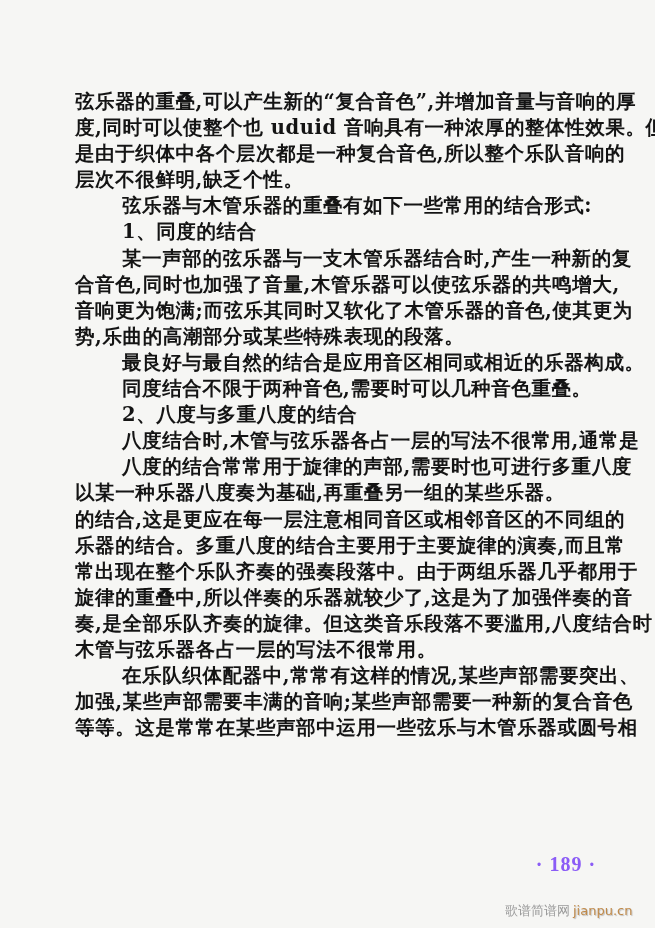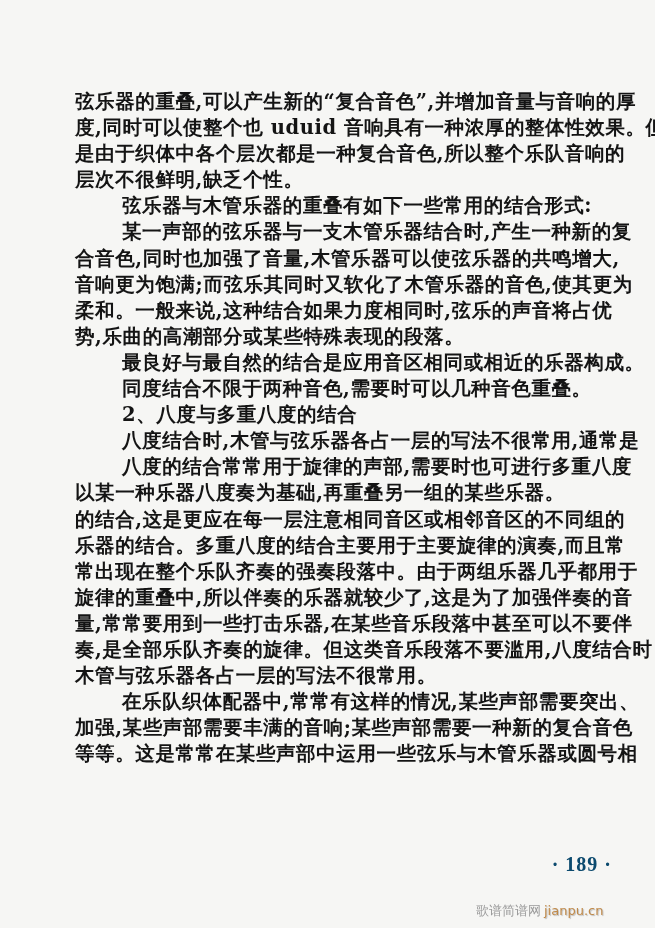--- a/index.html
+++ b/index.html
@@ -37,30 +37,30 @@
       color: #141414;
     }
     .line.indent {
       padding-left: 47px;
     }
     .page-number {
       position: absolute;
       left: 520px;
       top: 853px;
       width: 92px;
-      text-align: right;
+      text-align: center;
       font-family: "Liberation Serif", serif;
       font-weight: bold;
       font-size: 20px;
-      color: #0c4a6e;
+      color: #8b5cf6;
       letter-spacing: 1px;
     }
     .watermark {
       position: absolute;
-      left: 476px;
+      left: 505px;
       top: 902px;
       white-space: nowrap;
       font-size: 13px;
     }
     .watermark .wm-cn {
       font-family: "DejaVu Serif", serif;
       color: #9a9a9a;
     }
     .watermark .wm-url {
       font-family: "DejaVu Sans", sans-serif;
@@ -72,36 +72,35 @@
 </head>
 <body>
 
 <div class="page">
   <div class="text-block" id="text-block">
       <div class="line">弦乐器的重叠,可以产生新的“复合音色”,并增加音量与音响的厚</div>
       <div class="line">度,同时可以使整个也 uduid 音响具有一种浓厚的整体性效果。但</div>
       <div class="line">是由于织体中各个层次都是一种复合音色,所以整个乐队音响的</div>
       <div class="line">层次不很鲜明,缺乏个性。</div>
       <div class="line indent">弦乐器与木管乐器的重叠有如下一些常用的结合形式:</div>
+      <div class="line indent">1、同度的结合</div>
       <div class="line indent">某一声部的弦乐器与一支木管乐器结合时,产生一种新的复</div>
       <div class="line">合音色,同时也加强了音量,木管乐器可以使弦乐器的共鸣增大,</div>
       <div class="line">音响更为饱满;而弦乐其同时又软化了木管乐器的音色,使其更为</div>
-      <div class="line">柔和。一般来说,这种结合如果力度相同时,弦乐的声音将占优</div>
       <div class="line">势,乐曲的高潮部分或某些特殊表现的段落。</div>
       <div class="line indent">最良好与最自然的结合是应用音区相同或相近的乐器构成。</div>
       <div class="line indent">同度结合不限于两种音色,需要时可以几种音色重叠。</div>
       <div class="line indent">2、八度与多重八度的结合</div>
       <div class="line indent">八度结合时,木管与弦乐器各占一层的写法不很常用,通常是</div>
       <div class="line indent">八度的结合常常用于旋律的声部,需要时也可进行多重八度</div>
       <div class="line">以某一种乐器八度奏为基础,再重叠另一组的某些乐器。</div>
       <div class="line">的结合,这是更应在每一层注意相同音区或相邻音区的不同组的</div>
       <div class="line">乐器的结合。多重八度的结合主要用于主要旋律的演奏,而且常</div>
       <div class="line">常出现在整个乐队齐奏的强奏段落中。由于两组乐器几乎都用于</div>
       <div class="line">旋律的重叠中,所以伴奏的乐器就较少了,这是为了加强伴奏的音</div>
-      <div class="line">量,常常要用到一些打击乐器,在某些音乐段落中甚至可以不要伴</div>
       <div class="line">奏,是全部乐队齐奏的旋律。但这类音乐段落不要滥用,八度结合时</div>
       <div class="line">木管与弦乐器各占一层的写法不很常用。</div>
       <div class="line indent">在乐队织体配器中,常常有这样的情况,某些声部需要突出、</div>
       <div class="line">加强,某些声部需要丰满的音响;某些声部需要一种新的复合音色</div>
       <div class="line">等等。这是常常在某些声部中运用一些弦乐与木管乐器或圆号相</div>
     </div>
 
   <div class="page-number">· 189 ·</div>
 
   <div class="watermark">

